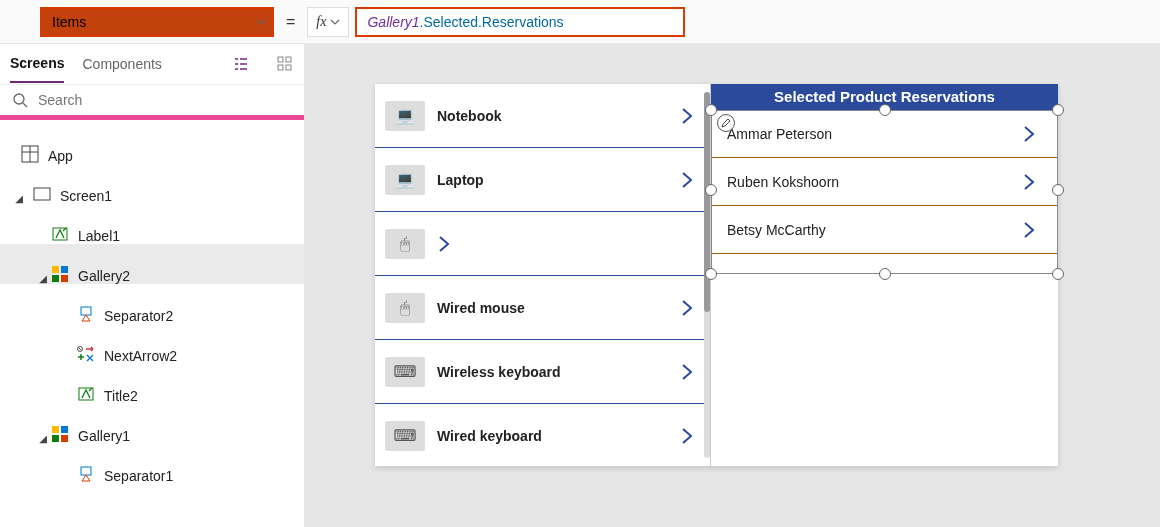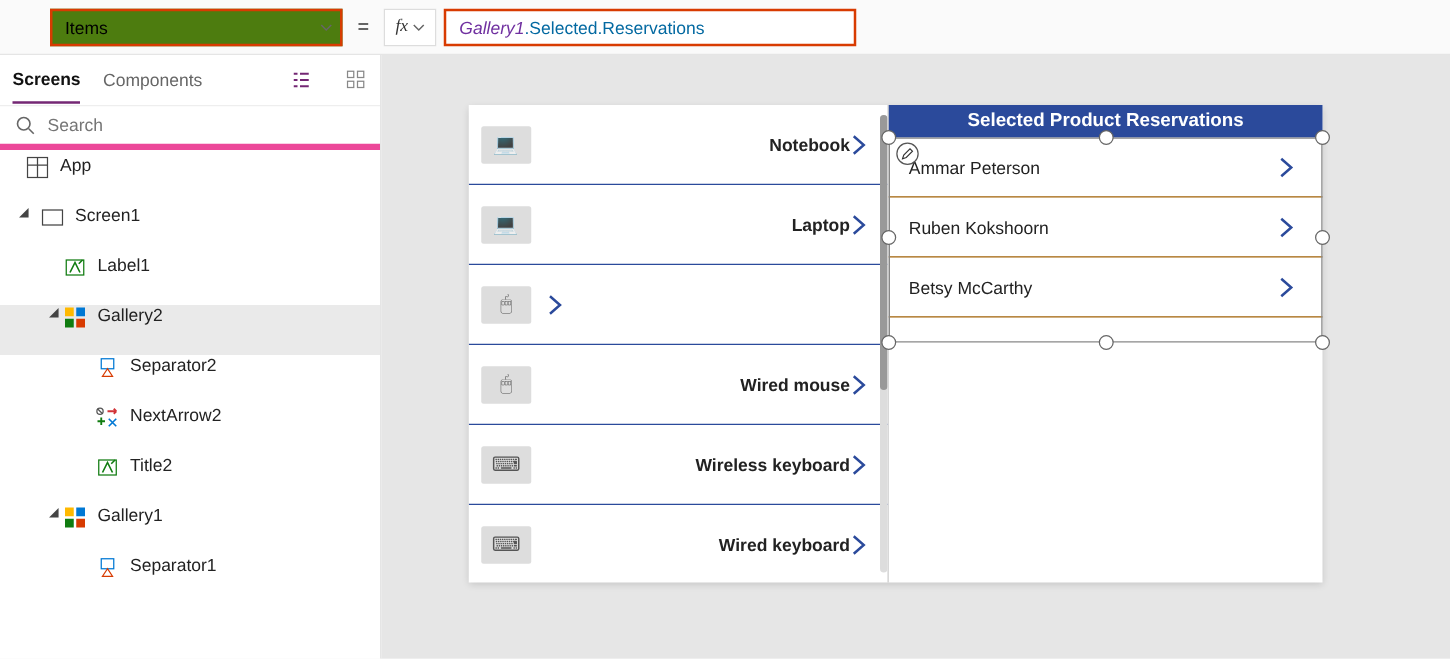--- a/index.html
+++ b/index.html
@@ -1,58 +1,58 @@
 <!DOCTYPE html>
 <html><head>
   <meta charset="utf-8">
   <style>
     * { margin: 0; padding: 0; box-sizing: border-box; font-family: "Segoe UI", Arial, sans-serif; }
     body { width: 1160px; height: 527px; background: #fff; overflow: hidden; }
 
     
     .formula-bar { display: flex; align-items: center; height: 44px; border-bottom: 1px solid #e5e5e5; background: #fafafa; padding: 0 0; }
-    .property-box { display: flex; align-items: center; justify-content: space-between; border: 2px solid #d83b01; background: #4d7c0f; height: 30px; margin-left: 40px; width: 234px; padding: 0 6px 0 10px; font-size: 14px; }
+    .property-box { display: flex; align-items: center; justify-content: space-between; border: 2px solid #d83b01; background: #c2410c; height: 30px; margin-left: 40px; width: 234px; padding: 0 6px 0 10px; font-size: 14px; }
     .equals { margin: 0 12px; font-size: 16px; color: #333; }
     .fx-box { display: flex; align-items: center; border: 1px solid #ddd; background: #fff; height: 30px; padding: 0 8px; gap: 4px; }
     .fx-label { font-style: italic; font-family: Georgia, serif; font-size: 14px; color: #333; }
     .formula-input { display: flex; align-items: center; border: 2px solid #d83b01; background: #fff; height: 30px; margin-left: 6px; padding: 0 10px; font-family: Consolas, monospace; font-size: 14px; width: 330px; }
     .formula-tok-i { font-style: italic; color: #7030a0; }
     .formula-tok { color: #0369a1; }
 
     
     .main { display: flex; height: calc(100% - 44px); }
     .tree-panel { width: 305px; border-right: 1px solid #e5e5e5; background: #fff; display: flex; flex-direction: column; }
     .tree-tabs { display: flex; align-items: center; height: 40px; padding: 0 10px; gap: 18px; }
     .tree-tab { font-size: 14px; color: #666; padding: 10px 0; cursor: pointer; }
     .tree-tab.active { color: #111; font-weight: 600; border-bottom: 2px solid #742774; }
     .tree-tabs .spacer { flex: 1; }
     .view-icon { width: 18px; height: 18px; display: inline-flex; align-items: center; justify-content: center; color: #666; }
     .view-icon.active { color: #742774; }
     .search-row { display: flex; align-items: center; height: 36px; padding: 0 12px; gap: 10px; border-top: 1px solid #eee; border-bottom: 5px solid #ec4899; }
     .search-row input { border: none; outline: none; font-size: 14px; flex: 1; }
     .tree { flex: 1; overflow: auto; padding-top: 4px; }
-    .tree-row { display: flex; align-items: flex-start; height: 40px; font-size: 14px; color: #222; cursor: pointer; }
+    .tree-row { display: flex; align-items: flex-end; height: 40px; font-size: 14px; color: #222; cursor: pointer; }
     .tree-row.selected { background: #eaeaea; }
     .expander { width: 14px; text-align: center; color: #444; font-size: 10px; }
     .tree-icon { width: 20px; height: 20px; margin-right: 8px; display: inline-flex; align-items: center; justify-content: center; }
     .indent-0 { padding-left: 20px; }
     .indent-1 { padding-left: 12px; }
     .indent-2 { padding-left: 36px; }
     .indent-3 { padding-left: 76px; }
 
     
     .canvas-area { flex: 1; background: #e6e6e6; position: relative; }
     .app-frame { position: absolute; left: 70px; top: 40px; width: 683px; height: 382px; background: #fff; box-shadow: 0 2px 6px rgba(0,0,0,0.15); display: flex; }
 
     .gallery1 { width: 336px; border-right: 1px solid #ccc; overflow: hidden; position: relative; }
     .gallery1 .scroll-track { position: absolute; right: 0; top: 8px; bottom: 8px; width: 6px; background: #ddd; border-radius: 3px; }
     .gallery1 .scroll-thumb { position: absolute; right: 0; top: 8px; height: 220px; width: 6px; background: #999; border-radius: 3px; }
     .g1-item { display: flex; align-items: center; height: 64px; border-bottom: 1px solid #2b4a9b; padding: 0 10px; }
     .g1-img { width: 40px; height: 30px; background: #ddd; margin-right: 12px; display: flex; align-items: center; justify-content: center; font-size: 16px; color: #555; border-radius: 2px; }
-    .g1-title { flex: 1; font-size: 14px; font-weight: 600; color: #222; text-align: right; }
+    .g1-title { flex: 1; font-size: 14px; font-weight: 600; color: #222; }
     .chev { width: 20px; color: #2b4a9b; font-size: 22px; text-align: center; }
 
     .gallery2-wrap { flex: 1; position: relative; }
     .g2-header { background: #2b4a9b; color: #fff; text-align: center; font-weight: 600; font-size: 15px; height: 26px; line-height: 26px; }
     .gallery2 { position: relative; }
     .g2-item { display: flex; align-items: center; height: 48px; border-bottom: 1px solid #a16207; padding: 0 16px; }
     .g2-title { flex: 1; font-size: 14px; color: #222; }
 
     
     .sel-box { position: absolute; border: 1px solid #888; pointer-events: none; }

